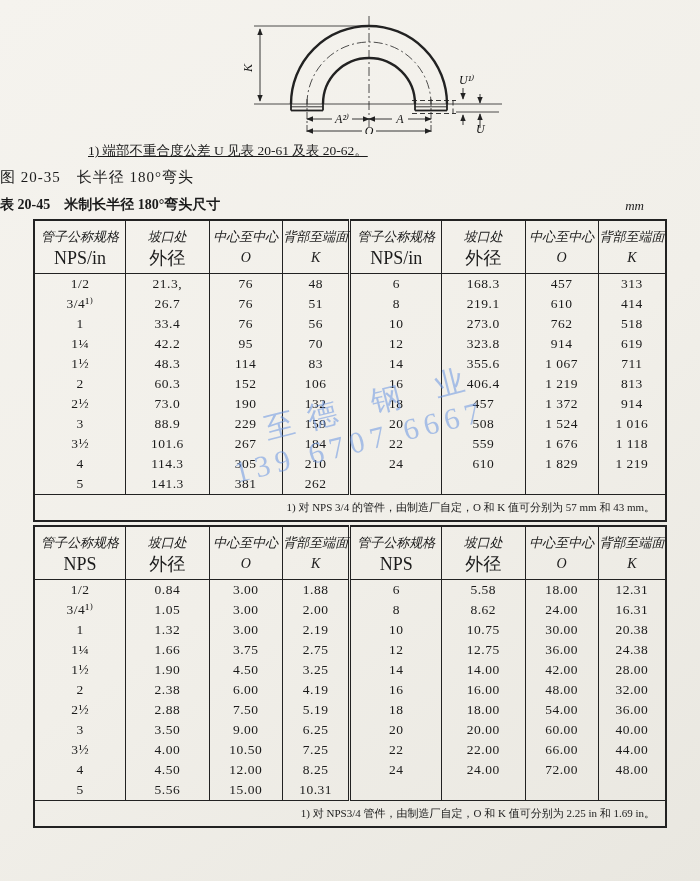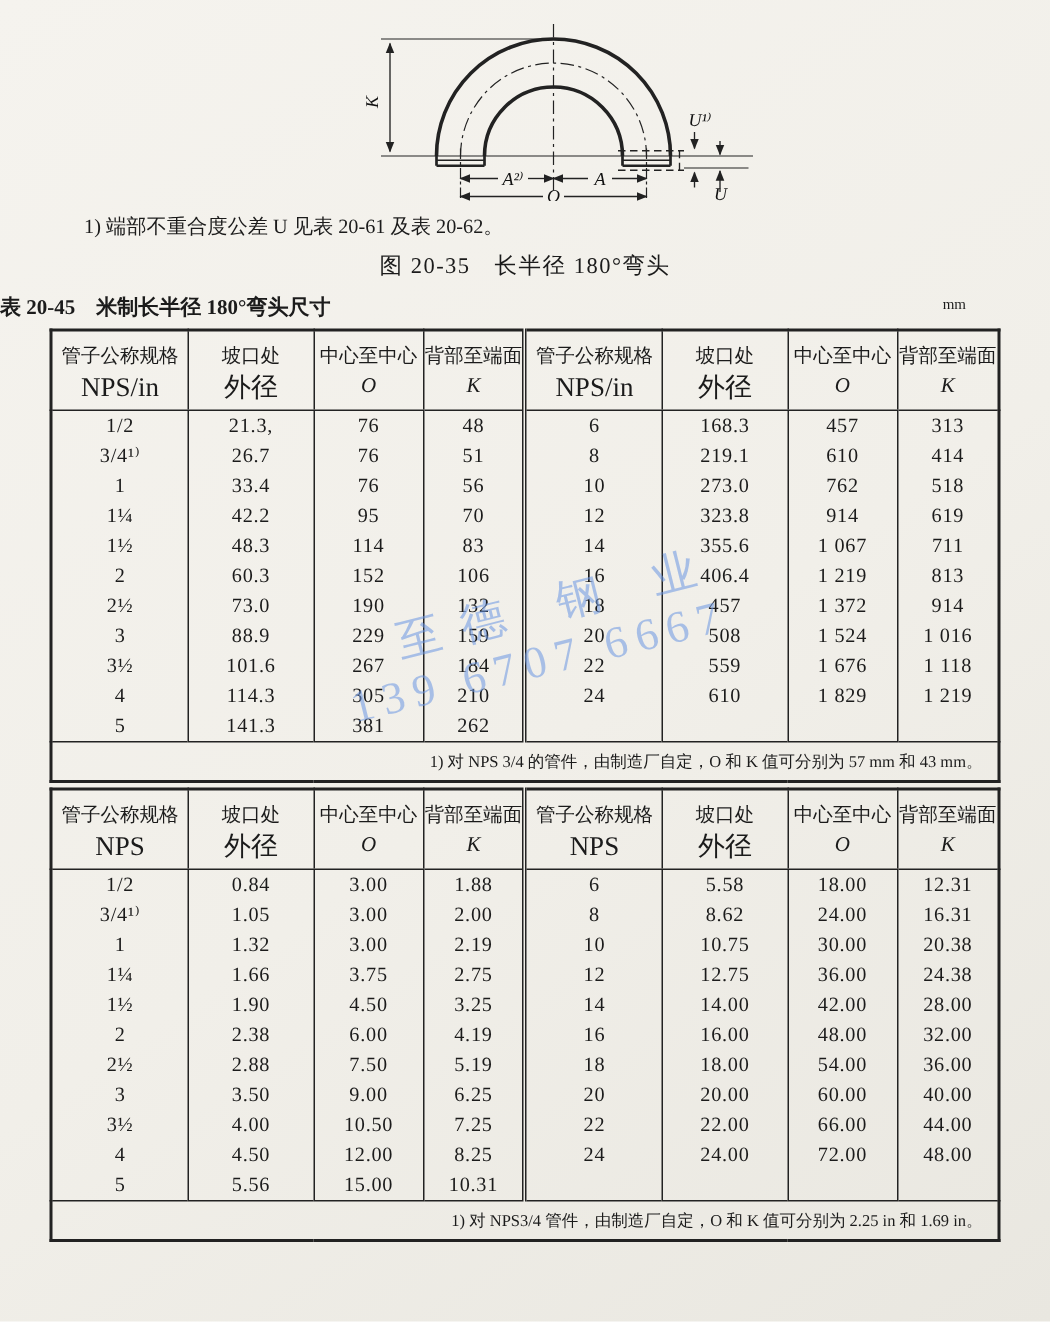--- a/index.html
+++ b/index.html
@@ -8,36 +8,36 @@
     background:linear-gradient(145deg,#f5f3ee 0%,#f1efe9 55%,#e9e7e0 100%);
     font-family:"Liberation Serif","DejaVu Serif",serif;
     color:#1b1b1b;
   }
   
   .diagram-wrap { text-align:center; padding-top:4px; height:132px; padding-left:48px; }
   .diagram-wrap svg { display:inline-block; }
   .dline { stroke:#222; fill:none; }
   .dim-label { font-style:italic; font-size:12px; fill:#111; }
   
-  .notes { padding-left:56px; font-size:13.5px; margin-top:6px; }
+  .notes { padding-left:88px; font-size:13.5px; margin-top:6px;text-decoration:underline; }
   .notes p { margin:0 0 7px 0; }
-  .fig-caption { text-align:center; font-size:15px; margin-top:8px; letter-spacing:1px; }
+  .fig-caption { font-size:15px; margin-top:8px; letter-spacing:1px; }
   
   .caption-row { position:relative; text-align:left; font-weight:bold; font-size:14px; margin-top:9px; height:20px; }
-  .caption-row .unit { position:absolute; right:56px; top:2px; font-weight:normal; font-size:10px; font-family:"Liberation Serif",serif; }
+  .caption-row .unit { position:absolute; right:56px; top:2px; font-weight:normal; font-size:13px; font-family:"Liberation Serif",serif;font-style:italic; }
   
   table.dim-table {
     width:634px; margin:3px auto 0; border-collapse:collapse; table-layout:fixed;
     font-size:13px; border:2px solid #222; background:transparent;
   }
   .dim-table th, .dim-table td { border-left:1px solid #222; text-align:center; padding:0; }
   .dim-table th:first-child, .dim-table td:first-child { border-left:none; }
   .dim-table th.dbl, .dim-table td.dbl { border-left:3px double #222; }
   .dim-table thead th { border-bottom:1px solid #222; height:52px; font-weight:normal; vertical-align:middle; }
-  .dim-table thead .h1 { font-size:13px; line-height:22px; }
+  .dim-table thead .h1 { font-size:13px; line-height:22px;font-style:italic; }
   .dim-table thead .h2 { font-size:18px; line-height:20px; }
   .dim-table thead .it { font-style:italic; font-size:14px; }
   .dim-table tbody td { height:20px; line-height:20px; font-size:13.5px; letter-spacing:0.5px; }
   .dim-table tfoot td { border-top:1px solid #222; text-align:right; padding:5px 10px 5px 18px; font-size:11px; }
   
   .watermark {
     position:absolute; left:225px; top:378px; width:360px;
     transform:rotate(-14deg); color:rgba(105,150,225,0.55);
     pointer-events:none; text-align:left; line-height:1.1;
   }

